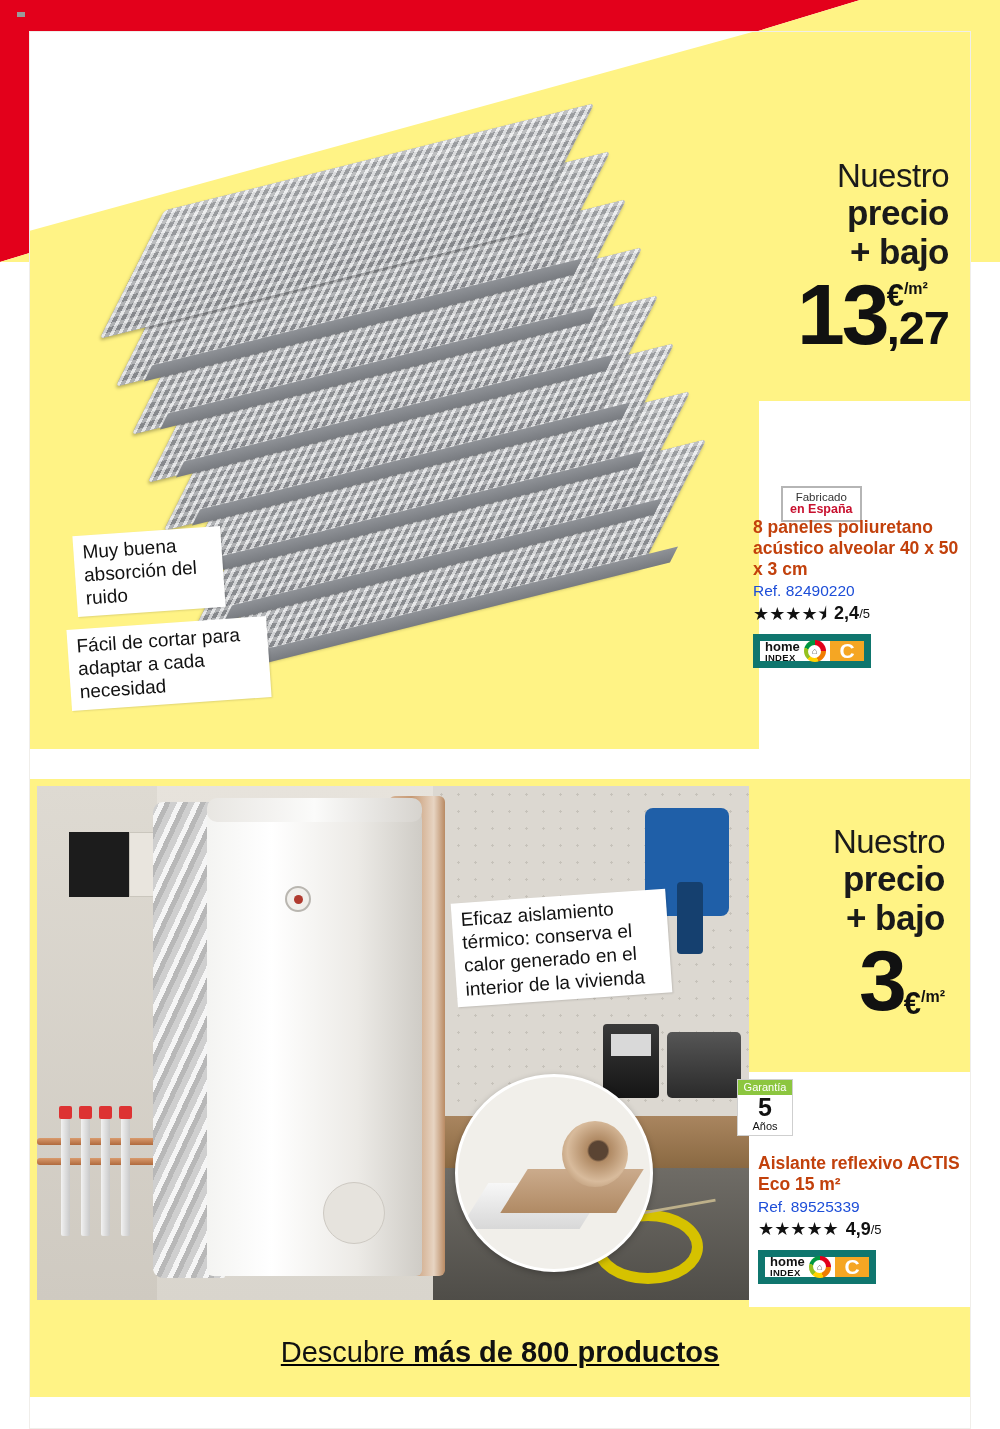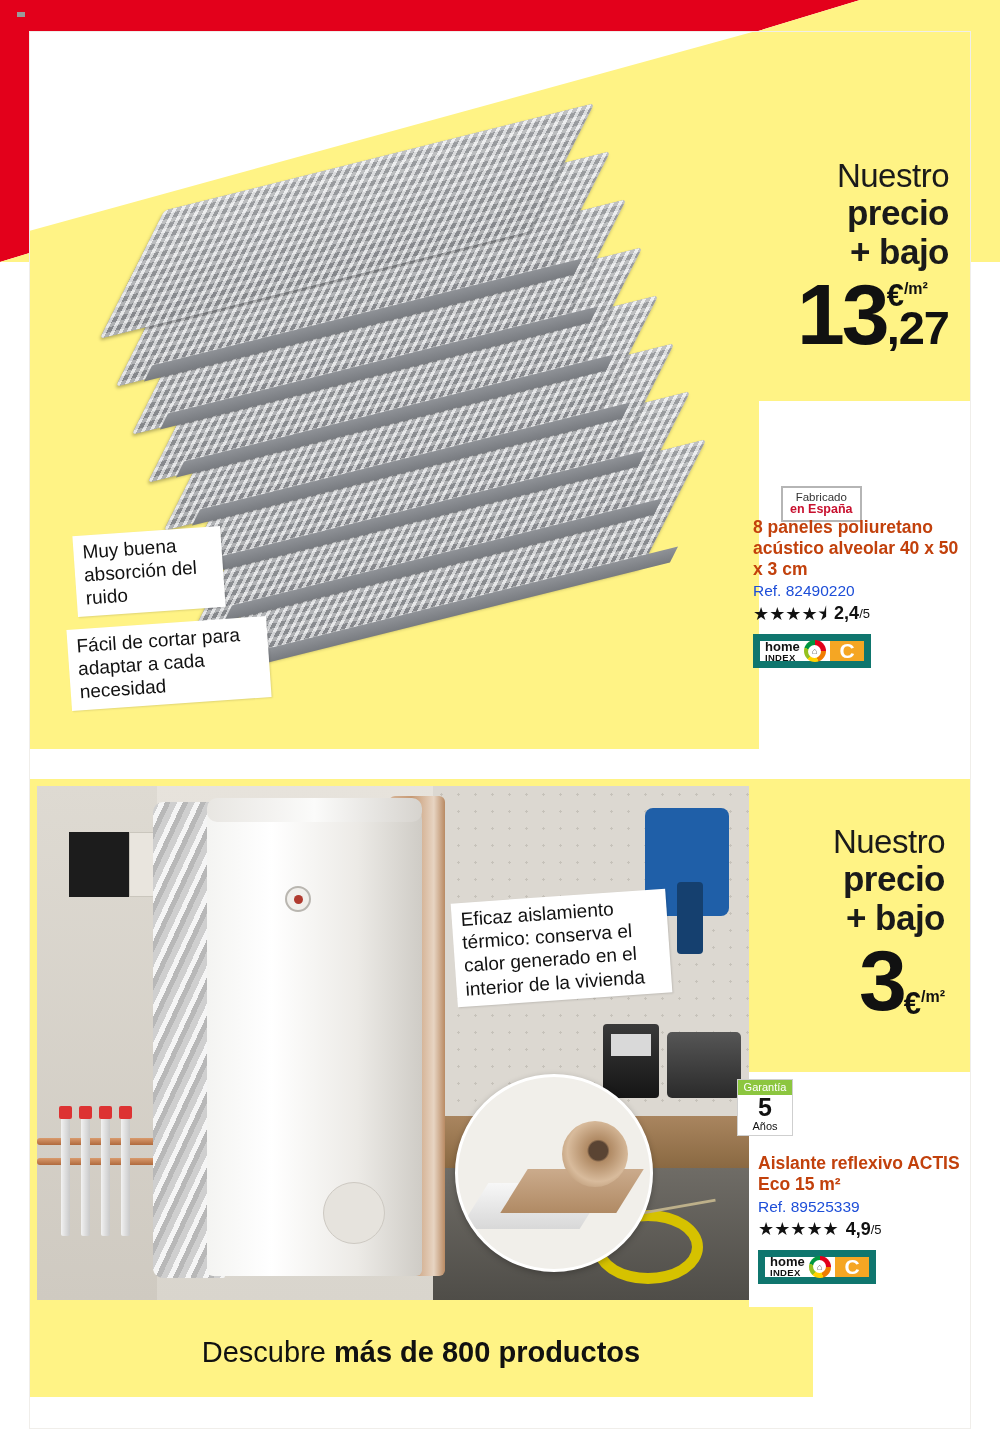--- a/index.html
+++ b/index.html
@@ -270,22 +270,22 @@
     transform: skewX(-32deg);
   }
   .inset-roll {
     position: absolute; left: 104px; top: 44px; width: 66px; height: 66px;
     border-radius: 50%;
     background: radial-gradient(circle at 55% 45%, #5a4433 18%, #b08a64 22%, #d8bb9c 60%, #a67f58 100%);
   }
 
   
   .bottom-strip {
-    position: absolute; left: 29px; top: 1307px; width: 784px; height: 90px;
-    background: #fff385; display: flex; align-items: center; justify-content: center;
+    position: absolute; left: 29px; top: 1307px; width: 942px; height: 90px;
+    background: #fff385; display: flex; align-items: center; justify-content: center; text-decoration: underline;
   }
   .bottom-text { font-size: 29px; color: #111; }
   .bottom-text b { font-weight: bold; }
   .page-frame {
     position: absolute; left: 29px; top: 31px; width: 942px; height: 1398px;
     border: 1px solid #f0eeea; pointer-events: none;
   }
 </style>
 </head>
 <body>

